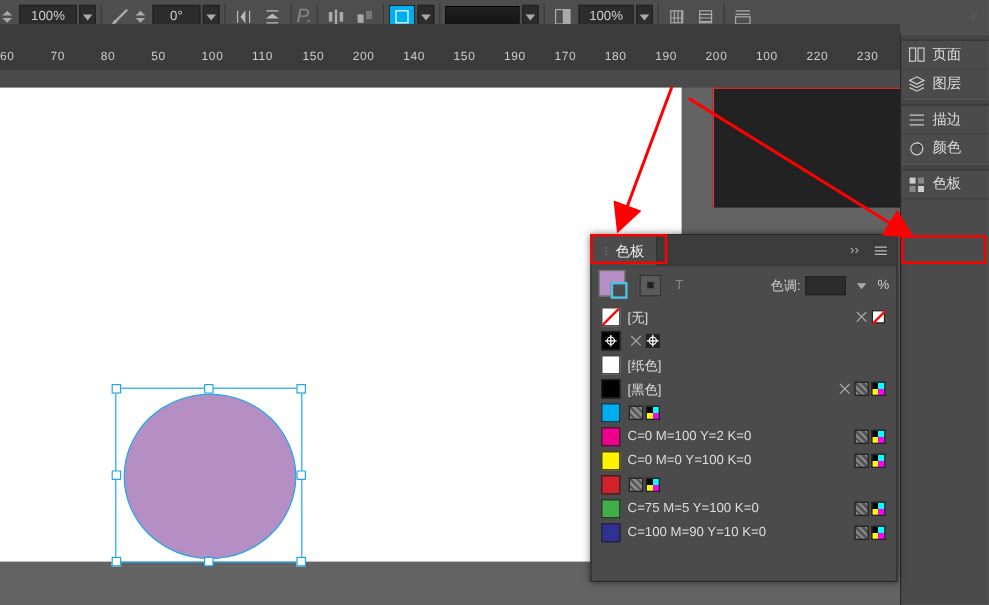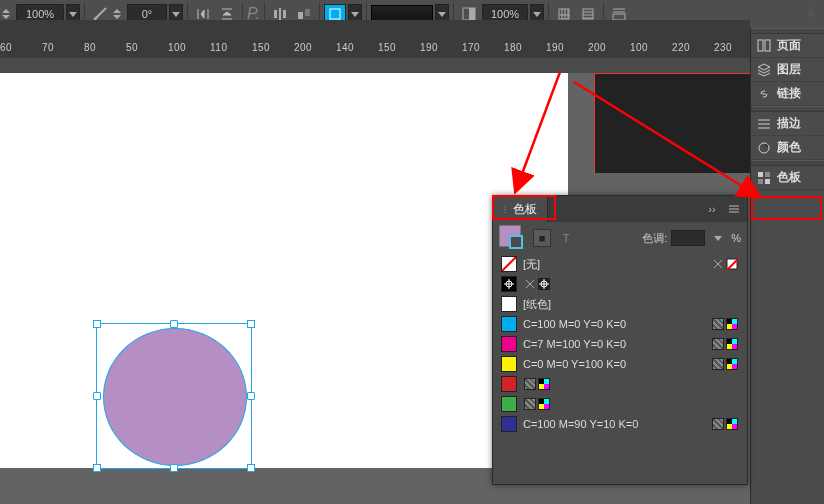--- a/index.html
+++ b/index.html
@@ -24,21 +24,21 @@
   .canvas-area { position:absolute; top:73px; left:0; right:74px; bottom:0; background:#636363; }
   .page { position:absolute; top:0; left:0; width:568px; height:395px; background:#fff; }
   .page2 { position:absolute; top:0; left:594px; width:160px; height:100px; background:#222; border-top:1px solid #e33; border-left:1px solid #e33; }
   
   .sel { position:absolute; top:250px; left:96px; width:156px; height:146px; border:1px solid #1fa7e8; }
   .handle { position:absolute; width:8px;height:8px;background:#fff;border:1px solid #1fa7e8; }
   .mid { position:absolute; width:8px;height:8px; background:#fff; border:1px solid #1fa7e8; border-radius:1px; }
   .circle { position:absolute; top:4px; left:6px; width:144px; height:138px; border-radius:50%; background:#b58fc3; border:1px solid #1fa7e8; }
   
   .dock { position:absolute; right:0; top:28px; width:74px; height:calc(100% - 28px); background:#4b4b4b; border-left:1px solid #2a2a2a; }
-  .dockgrp { display:flex; flex-direction:column;font-weight:bold; }
+  .dockgrp { display:flex; flex-direction:column; }
   .dockhdr { height:6px; background:#454545; border-top:1px solid #5a5a5a; border-bottom:1px solid #383838; }
   .dockitem { display:flex; align-items:center; gap:6px; height:24px; padding:0 6px; border-bottom:1px solid rgba(0,0,0,.12); font-size:12px; color:#ddd; }
   .dockitem svg, .dockitem .dic { width:14px;height:14px; flex:0 0 14px; }
   .red-rect { position:absolute; border:2px solid #ff0000; pointer-events:none; }
   
   .panel { position:absolute; left:492px; top:195px; width:256px; height:290px; background:#4b4b4b; border:1px solid #2a2a2a; box-shadow:0 0 6px rgba(0,0,0,.5); }
   .panel-tabbar { position:relative; height:26px; background:#3b3b3b; display:flex; align-items:center; }
   .panel-tab { height:26px; display:flex; align-items:center; padding:0 10px 0 8px; background:#4b4b4b; color:#eee; font-size:12px; border-right:1px solid #2a2a2a; gap:4px; }
   .panel-menu { position:absolute; right:4px; top:4px; display:flex; gap:4px; }
   .panel-body { padding:4px 6px; }
@@ -223,26 +223,20 @@
           <rect x="8" y="1" width="5" height="11" fill="none" stroke="#ccc"></rect>
         </svg>
       <span>页面</span>
     </div>
     <div class="dockitem">
       <svg class="dic">
           <path d="M7 1l6 3-6 3-6-3z M1 7l6 3 6-3 M1 10l6 3 6-3" fill="none" stroke="#ccc"></path>
         </svg>
       <span>图层</span>
     </div>
-    <div class="dockitem">
-      <svg class="dic">
-          <path d="M4 7a3 3 0 0 1 3-3h1M10 7a3 3 0 0 1-3 3h-1M5 7h4" stroke="#ccc" fill="none"></path>
-        </svg>
-      <span>链接</span>
-    </div>
   </div>
   <div class="dockgrp">
     <div class="dockhdr"></div>
     <div class="dockitem">
       <svg class="dic">
           <path d="M1 3h12M1 7h12M1 11h12" stroke="#ccc"></path>
         </svg>
       <span>描边</span>
     </div>
     <div class="dockitem">
@@ -350,37 +344,53 @@
             </div>
         </div>
       </div>
 
       <div class="swrow">
         <div class="sw-chip" style="background:#fff"></div>
         <span class="sw-label">[纸色]</span>
         <div class="sw-icons"></div>
       </div>
 
+      <div class="swrow">
+        <div class="sw-chip" style="background:#000"></div>
+        <span class="sw-label">[黑色]</span>
+        <div class="sw-icons">
+          <div class="mini">
+              <svg width="10" height="10">
+                <path d="M1 1l8 8M9 1l-8 8" stroke="#aaa"></path>
+              </svg>
+            </div>
+          <div class="mini">
+              <div class="crosshatch"></div>
+            </div>
+          <div class="mini">
+              <div class="cmyk"></div>
+            </div>
+        </div>
+      </div>
 
       <div class="swrow">
         <div class="sw-chip" style="background:#00AEEF"></div>
-        <span class="sw-label">C=100 M=0 Y=0 K=0</span>
         <div class="sw-icons">
             <div class="mini">
               <div class="crosshatch"></div>
             </div>
             <div class="mini">
               <div class="cmyk"></div>
             </div>
           </div>
       </div>
 
       <div class="swrow">
         <div class="sw-chip" style="background:#EC008C"></div>
-        <span class="sw-label">C=7 M=100 Y=0 K=0</span>
+        <span class="sw-label">C=0 M=100 Y=2 K=0</span>
         <div class="sw-icons">
             <div class="mini">
               <div class="crosshatch"></div>
             </div>
             <div class="mini">
               <div class="cmyk"></div>
             </div>
           </div>
       </div>
 
@@ -404,20 +414,21 @@
               <div class="crosshatch"></div>
             </div>
             <div class="mini">
               <div class="cmyk"></div>
             </div>
           </div>
       </div>
 
       <div class="swrow">
         <div class="sw-chip" style="background:#3FAE49"></div>
+        <span class="sw-label">C=75 M=5 Y=100 K=0</span>
         <div class="sw-icons">
             <div class="mini">
               <div class="crosshatch"></div>
             </div>
             <div class="mini">
               <div class="cmyk"></div>
             </div>
           </div>
       </div>
 

